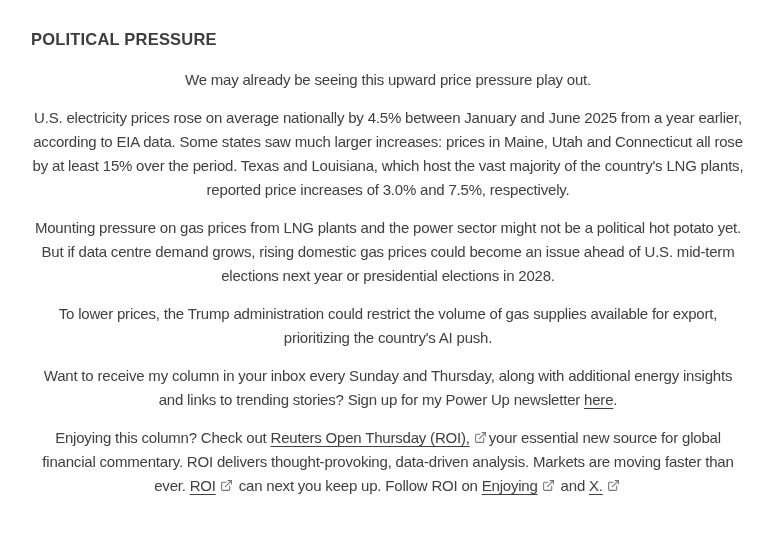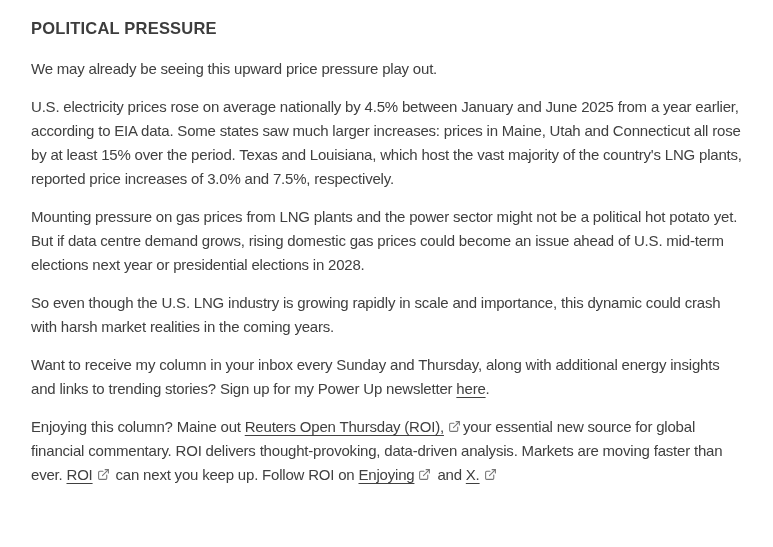--- a/index.html
+++ b/index.html
@@ -18,25 +18,26 @@
     line-height: 24px;
     letter-spacing: -0.2px;
     color: #404040;
     background: #ffffff;
   }
   .heading {
     font-size: 16.5px;
     font-weight: bold;
     letter-spacing: 0.2px;
     color: #3d3d3d;
-    margin: 2px 0 19px 0;
+    margin: 13px 0 19px 0;
     line-height: 20px;
   }
   p.para {
     margin: 0 0 14px 0;
+    text-align: center;
   }
   a.inline-link {
     color: #404040;
     text-decoration: underline;
     text-underline-offset: 3px;
     text-decoration-thickness: 1px;
     cursor: pointer;
     margin-top: 9px;
   }
   .ext-icon {
@@ -69,31 +70,31 @@
   </p>
 
   <p class="para">
     <span>U.S. electricity prices rose on average nationally by 4.5% between January and June 2025 from a year earlier, according to EIA data. Some states saw much larger increases: prices in Maine, Utah and Connecticut all rose by at least 15% over the period. Texas and Louisiana, which host the vast majority of the country's LNG plants, reported price increases of 3.0% and 7.5%, respectively.</span>
   </p>
 
   <p class="para">
     <span>Mounting pressure on gas prices from LNG plants and the power sector might not be a political hot potato yet. But if data centre demand grows, rising domestic gas prices could become an issue ahead of U.S. mid-term elections next year or presidential elections in 2028.</span>
   </p>
 
+  <p class="para">
+    <span>To lower prices, the Trump administration could restrict the volume of gas supplies available for export, prioritizing the country's AI push.</span>
+  </p>
 
-  <p class="para">
-    <span>So even though the U.S. LNG industry is growing rapidly in scale and importance, this dynamic could crash with harsh market realities in the coming years.</span>
-  </p>
 
   <p class="para">
     <span>Want to receive my column in your inbox every Sunday and Thursday, along with additional energy insights and links to trending stories? Sign up for my Power Up newsletter </span><a class="inline-link">here</a><span>.</span>
   </p>
 
   <p class="para">
-    <span>Enjoying this column? Maine out </span><a class="inline-link">Reuters Open Thursday (ROI),</a><span class="ext-icon"><svg viewBox="0 0 24 24">
+    <span>Enjoying this column? Check out </span><a class="inline-link">Reuters Open Thursday (ROI),</a><span class="ext-icon"><svg viewBox="0 0 24 24">
           <path d="M18 13v6a2 2 0 0 1-2 2H5a2 2 0 0 1-2-2V8a2 2 0 0 1 2-2h6"></path>
           <polyline points="15 3 21 3 21 9"></polyline>
           <line x1="10" y1="14" x2="21" y2="3"></line>
         </svg></span><span>your essential new source for global financial commentary. ROI delivers thought-provoking, data-driven analysis. Markets are moving faster than ever. </span><a class="inline-link">ROI</a><span class="ext-icon"><svg viewBox="0 0 24 24">
           <path d="M18 13v6a2 2 0 0 1-2 2H5a2 2 0 0 1-2-2V8a2 2 0 0 1 2-2h6"></path>
           <polyline points="15 3 21 3 21 9"></polyline>
           <line x1="10" y1="14" x2="21" y2="3"></line>
         </svg></span> <span>can next you keep up. Follow ROI on </span><a class="inline-link">Enjoying</a><span class="ext-icon"><svg viewBox="0 0 24 24">
           <path d="M18 13v6a2 2 0 0 1-2 2H5a2 2 0 0 1-2-2V8a2 2 0 0 1 2-2h6"></path>
           <polyline points="15 3 21 3 21 9"></polyline>

